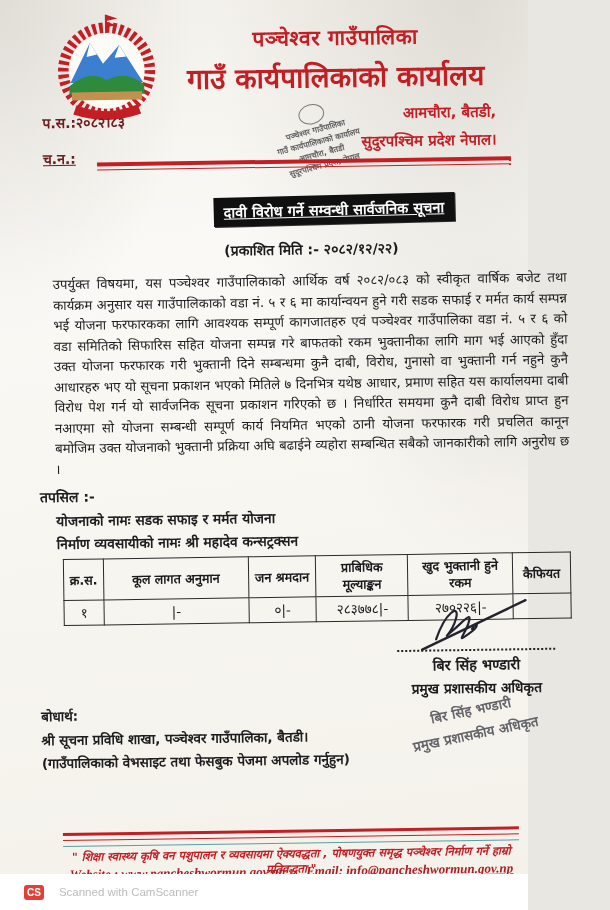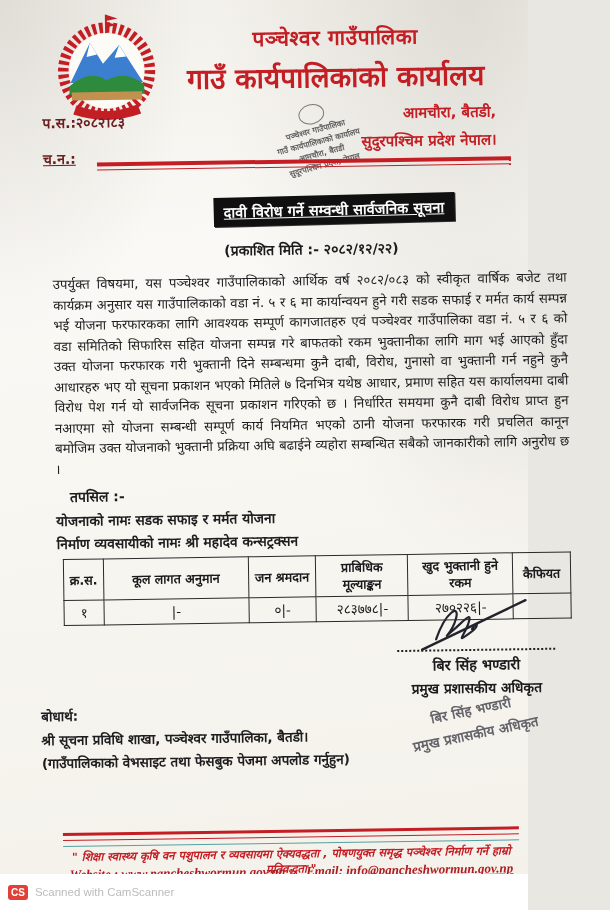--- a/index.html
+++ b/index.html
@@ -63,21 +63,21 @@
   .pub-date {
     position:absolute; left:226px; top:240px; color:#1c1c1c;
     font-size:14px; font-weight:bold;
   }
   
   .body-par {
     position:absolute; left:54px; top:272px; width:514px;
     font-size:13.2px; line-height:20.5px; text-align:justify;
     color:#1d1d1f; font-weight:500;
   }
-  .tapasil    { position:absolute; left:68px; top:484px; font-size:14px; font-weight:bold; color:#1d1d1f; }
+  .tapasil    { position:absolute; left:38px; top:484px; font-size:14px; font-weight:bold; color:#1d1d1f; }
   .plan-name  { position:absolute; left:54px; top:508px; font-size:13.8px; font-weight:bold; color:#1d1d1f; }
   .contractor { position:absolute; left:54px; top:531px; font-size:13.8px; font-weight:bold; color:#1d1d1f; }
   
   .dtable {
     position:absolute; left:60px; top:556px; width:508px;
     border-collapse:collapse;
   }
   .dtable th, .dtable td {
     border:1.4px solid #2a2a2a; padding:3px 4px; color:#1b1b1d;
   }
@@ -112,28 +112,28 @@
   .weblinks {
     position:absolute; left:56px; right:16px; top:864px; text-align:center;
     font-family:"Liberation Serif", serif; font-style:italic; font-weight:bold;
     color:#b01c22; font-size:13px;
   }
   .weblinks .url { text-decoration:underline; margin-right:18px; }
   .weblinks .url:last-child { margin-right:0; }
   
   .scanner-strip {
     position:absolute; left:0; right:0; bottom:0; height:36px; background:#ffffff;
-    display:flex; align-items:center; padding-left:8px;
+    display:flex; align-items:center; padding-left:24px;
     font-family:"Liberation Sans", sans-serif;
   }
   .cs-badge {
     display:inline-block; background:#e04038; color:#fff; font-size:10px;
     font-weight:bold; padding:2px 3px; border-radius:3px; margin-right:7px;
   }
-  .cs-text { color:#bcbcbc; font-size:11.5px; }
+  .cs-text { color:#bcbcbc; font-size:11.5px;margin-left:8px; }
 </style>
 </head>
 <body>
 
 <div class="page">
   <div class="content">
 
     <div class="logo">
       <svg width="118" height="110" viewBox="0 0 100 94">
         <line x1="50" y1="2" x2="50" y2="18" stroke="#7a4a1e" stroke-width="1.6"></line>

